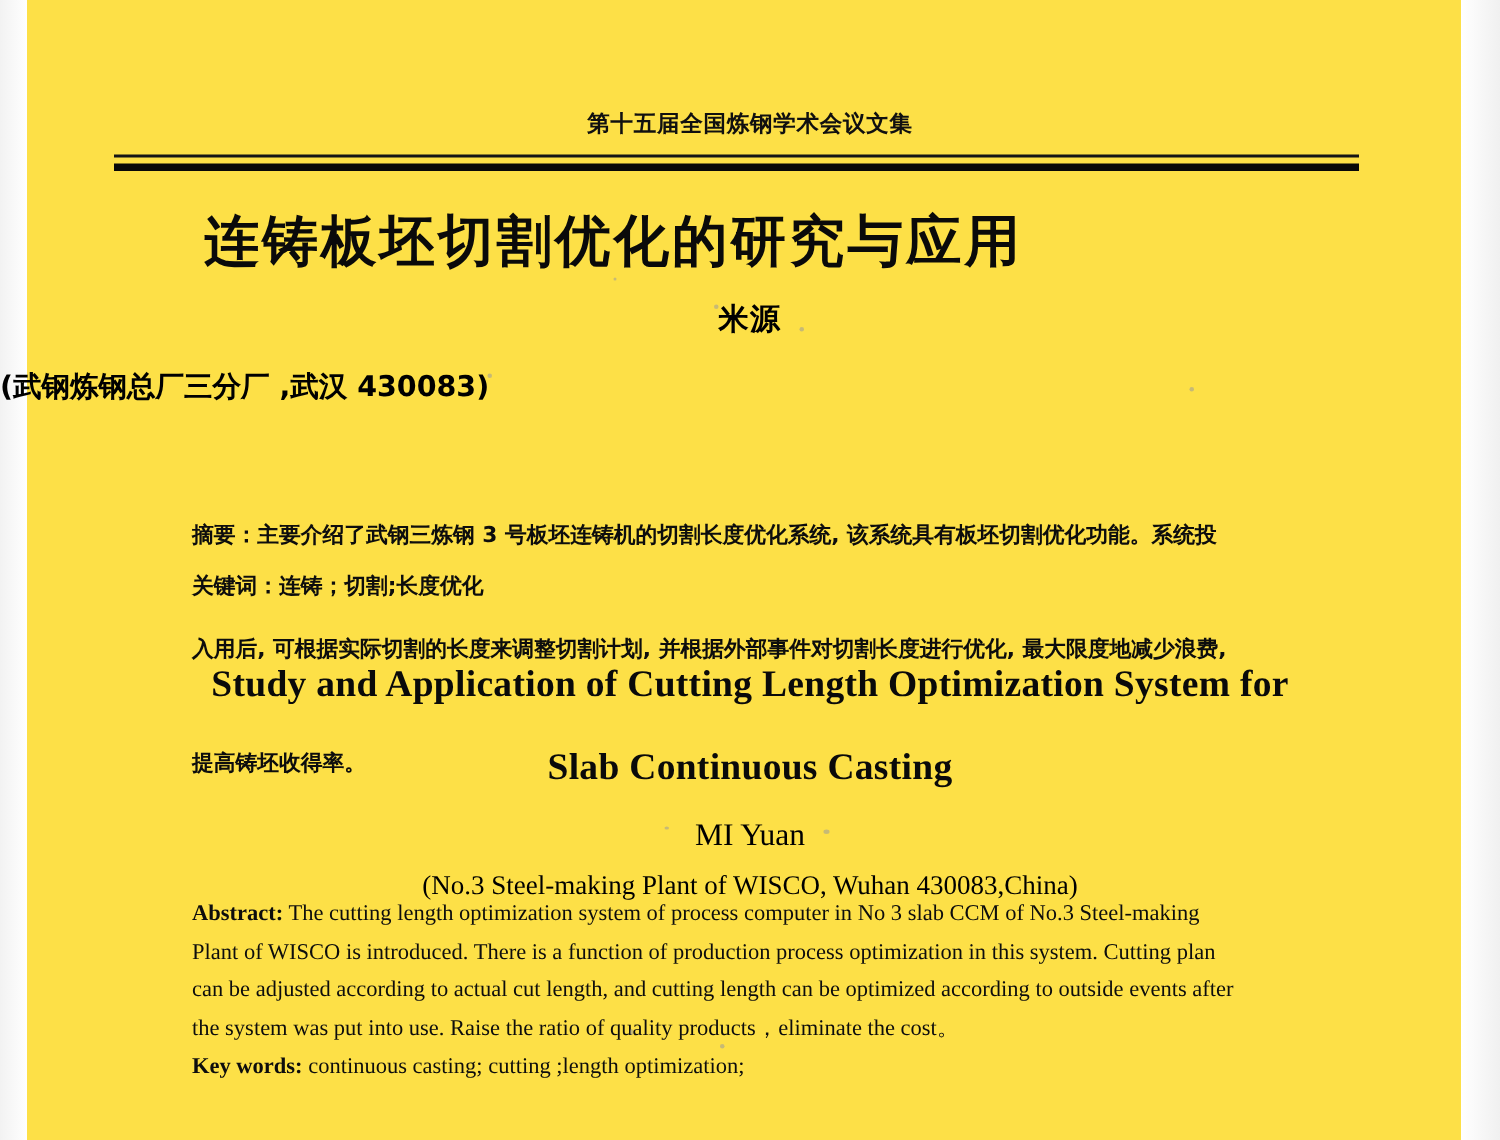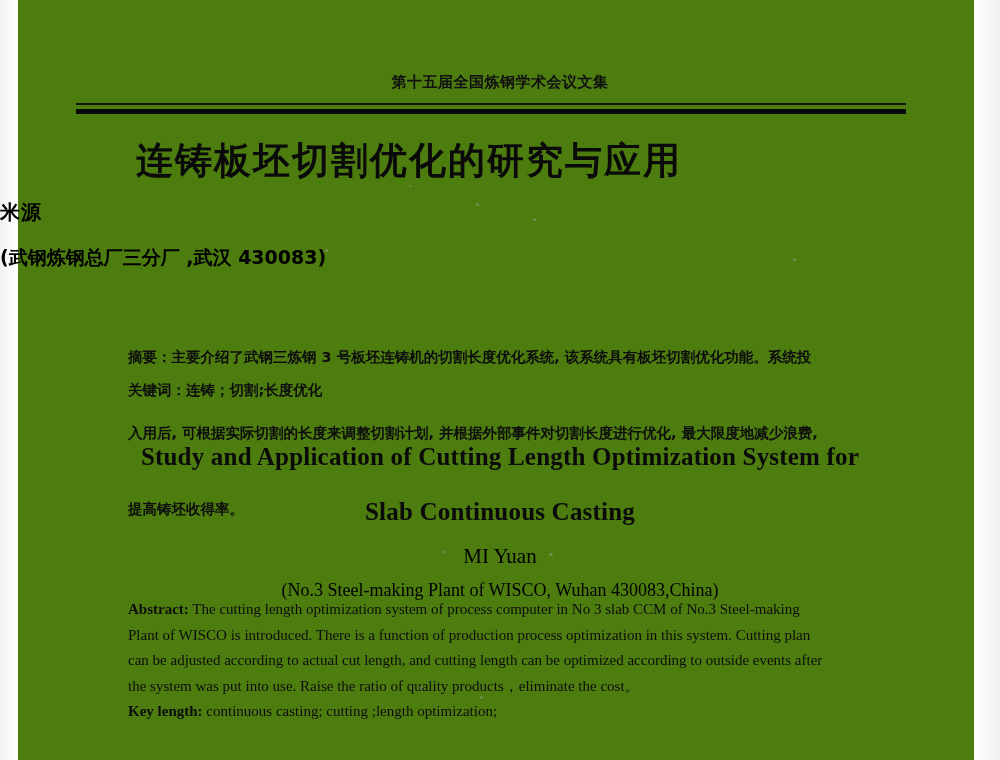--- a/index.html
+++ b/index.html
@@ -15,21 +15,21 @@
     overflow: hidden;
     position: relative;
   }
 
   
   .page {
     position: absolute;
     left: 0; top: 0;
     width: 1000px;
     height: 760px;
-    background: #4d7c0f;
+    background: #fde047;
   }
 
   .scan-edge-left {
     position: absolute;
     left: 0; top: 0;
     width: 18px; height: 760px;
     background: linear-gradient(to right, #f2f2f2, #ffffff);
   }
   .scan-edge-right {
     position: absolute;
@@ -84,20 +84,21 @@
     font-weight: 700;
     letter-spacing: 2px;
     color: #0a0a0a;
   }
 
   .cn-author {
     position: absolute;
     left: 0;
     top: 199px;
     width: 1000px;
+    text-align: center;
     font-family: "DejaVu Sans", sans-serif;
     font-size: 20px;
     font-weight: 700;
     letter-spacing: 1px;
   }
 
   .cn-affil {
     position: absolute;
     left: 0;
     top: 245px;
@@ -257,21 +258,21 @@
   <div class="en-affil">(No.3 Steel-making Plant of WISCO, Wuhan 430083,China)</div>
 
   <div class="en-abstract">
     <span class="ln"><span class="lbl">Abstract:</span><span> The cutting length optimization system of process computer in No 3 slab CCM of No.3 Steel-making</span></span>
     <span class="ln">Plant of WISCO is introduced. There is a function of production process optimization in this system. Cutting plan</span>
     <span class="ln">can be adjusted according to actual cut length, and cutting length can be optimized according to outside events after</span>
     <span class="ln">the system was put into use. Raise the ratio of quality products，eliminate the cost。</span>
   </div>
 
   <div class="en-keywords">
-    <span class="lbl">Key length:</span><span> continuous casting; cutting ;length optimization;</span>
+    <span class="lbl">Key words:</span><span> continuous casting; cutting ;length optimization;</span>
   </div>
 
   <div class="speck" style="left:476px; top:203px; width:3px; height:3px;"></div>
   <div class="speck" style="left:533px; top:218px; width:3px; height:3px;"></div>
   <div class="speck" style="left:325px; top:249px; width:3px; height:3px;"></div>
   <div class="speck" style="left:793px; top:258px; width:3px; height:3px;"></div>
   <div class="speck" style="left:549px; top:553px; width:4px; height:3px;"></div>
   <div class="speck" style="left:443px; top:551px; width:3px; height:2px;"></div>
   <div class="speck" style="left:409px; top:185px; width:2px; height:2px;"></div>
   <div class="speck" style="left:480px; top:696px; width:3px; height:3px;"></div>

